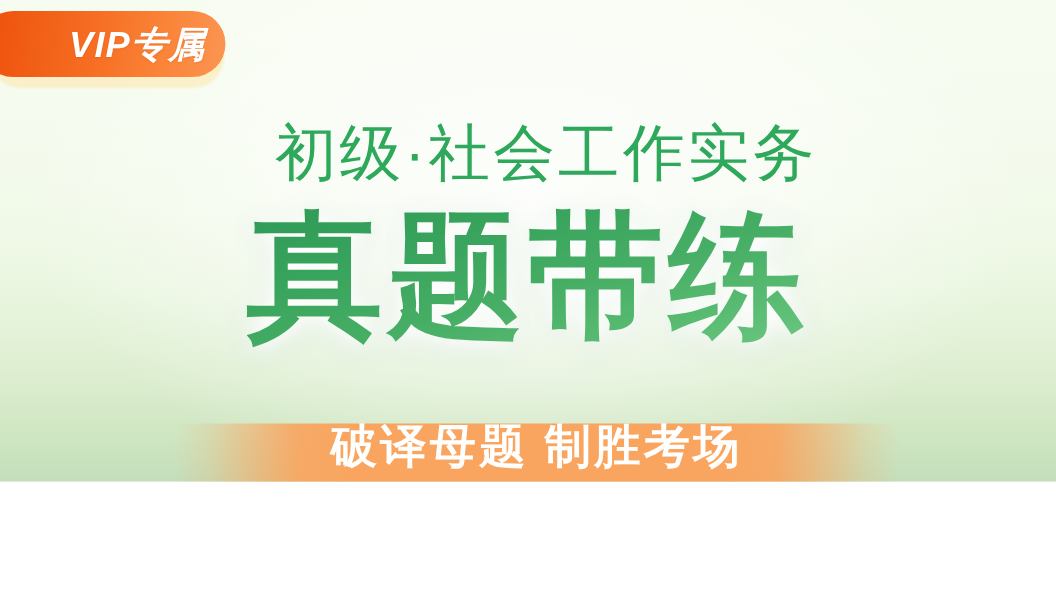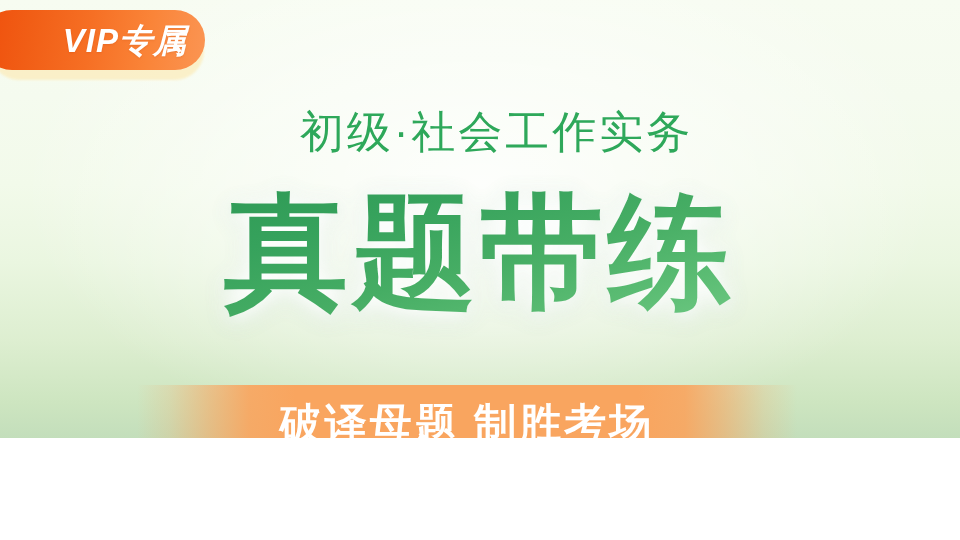--- a/index.html
+++ b/index.html
@@ -95,21 +95,21 @@
   }
 
   
   #subtitle {
     position: absolute;
     left: 0;
     right: 0;
     top: 104px;
     text-align: center;
     color: #2ea85a;
-    font-size: 44px;
+    font-size: 56px;
     font-weight: normal;
     letter-spacing: 3px;
     line-height: 1.25;
     white-space: nowrap;
     margin-left: 33px;
   }
 
   
   #headline-wrap {
     position: absolute;
@@ -139,37 +139,37 @@
     color: transparent;
     -webkit-text-fill-color: transparent;
     filter: drop-shadow(0 0 10px rgba(255,255,255,0.95))
             drop-shadow(0 4px 8px rgba(255,255,255,0.8))
             drop-shadow(0 2px 3px rgba(120,175,130,0.22));
   }
 
   
   #ribbon {
     position: absolute;
-    left: 137px;
+    left: 158px;
     top: 385px;
     width: 660px;
     height: 60px;
     background: linear-gradient(90deg,
         rgba(249,165,95,0.00)  0%,
         rgba(249,165,95,0.20)  5%,
         rgba(249,165,95,0.58) 11%,
         rgba(249,165,95,0.92) 17%,
         rgba(249,165,95,1.00) 24%,
         rgba(249,165,95,1.00) 76%,
         rgba(249,165,95,0.92) 83%,
         rgba(249,165,95,0.58) 89%,
         rgba(249,165,95,0.20) 95%,
         rgba(249,165,95,0.00) 100%);
     display: flex;
-    align-items: flex-end;
+    align-items: flex-start;
     justify-content: center;
   }
 
   #ribbon-text {
     color: #ffffff;
     font-size: 42px;
     font-weight: bold;
     letter-spacing: 3px;
     line-height: 1;
     white-space: nowrap;

